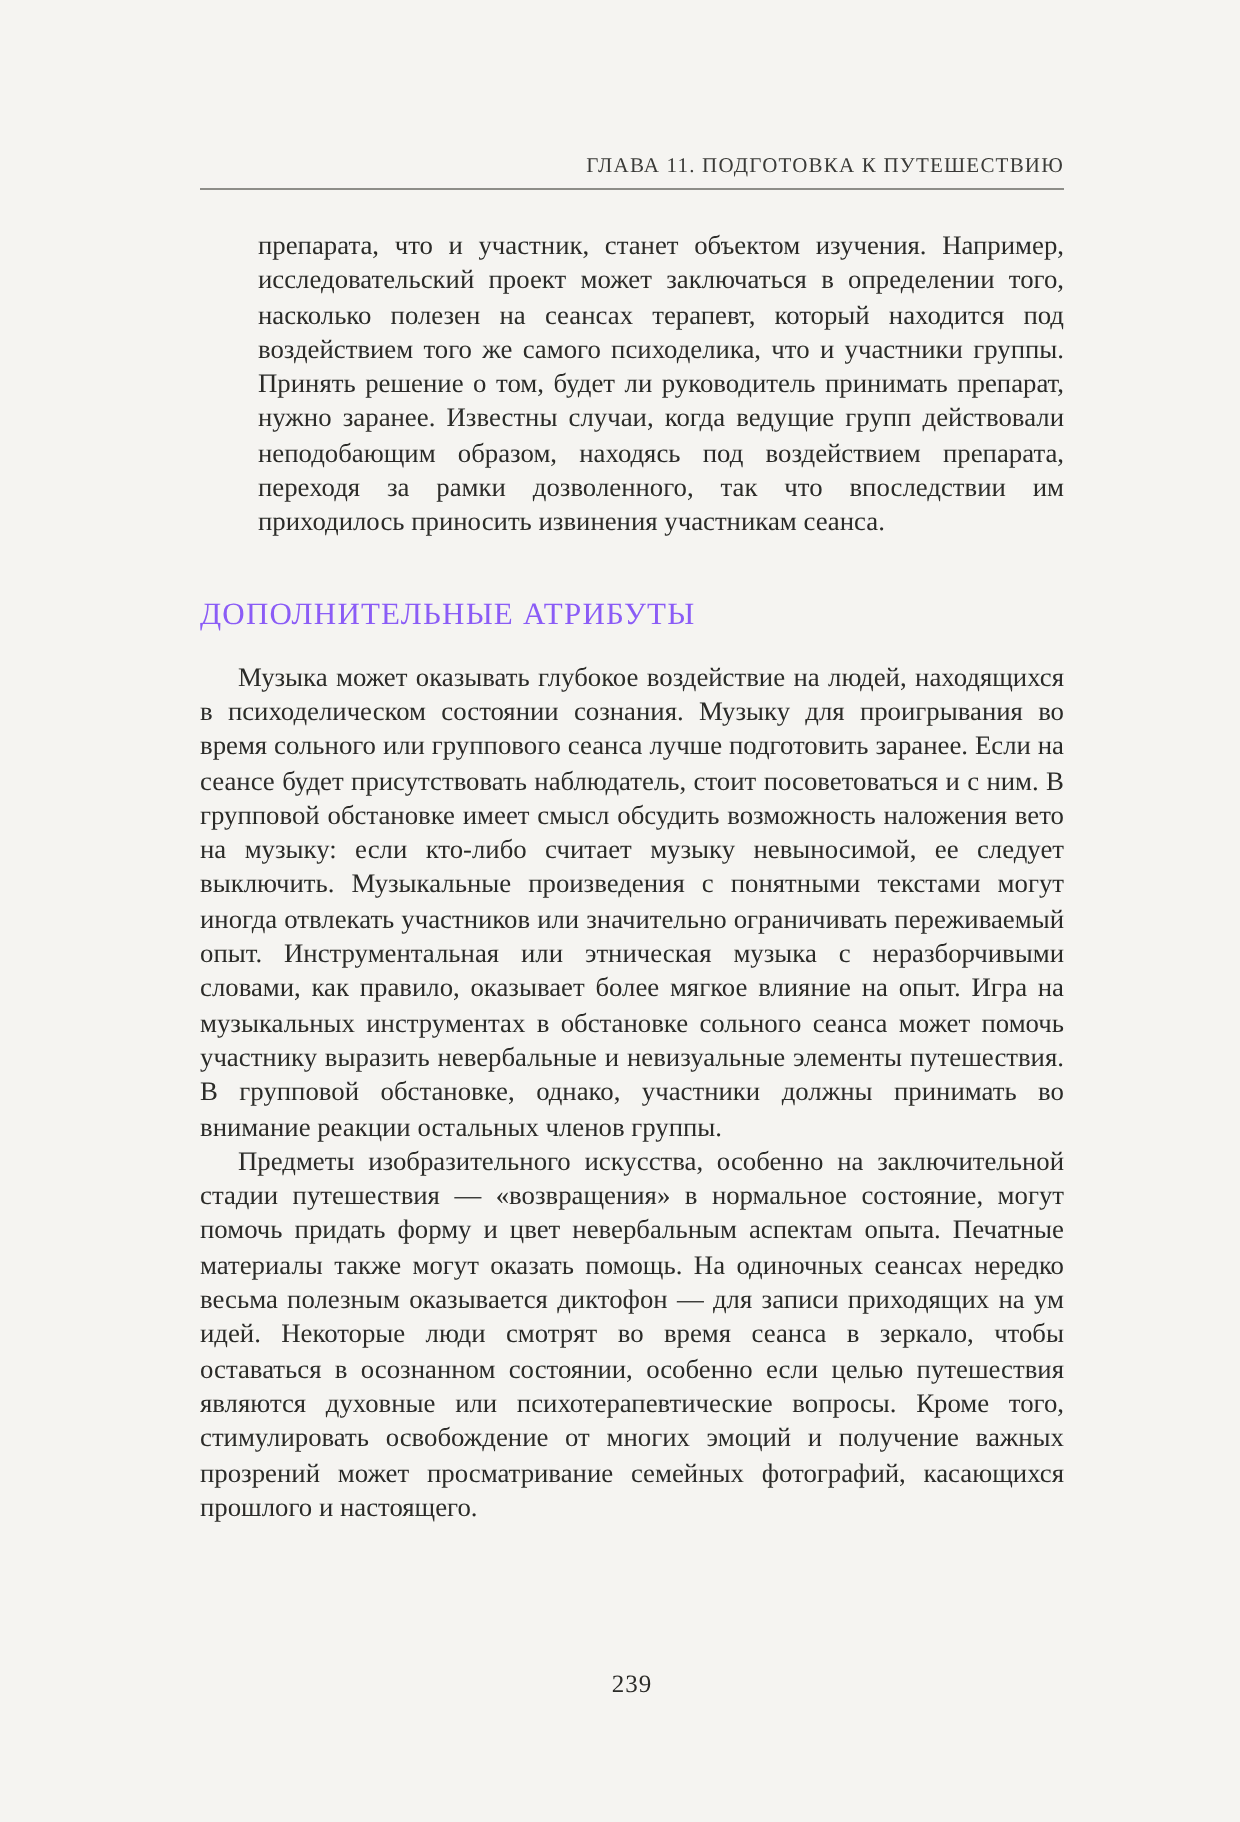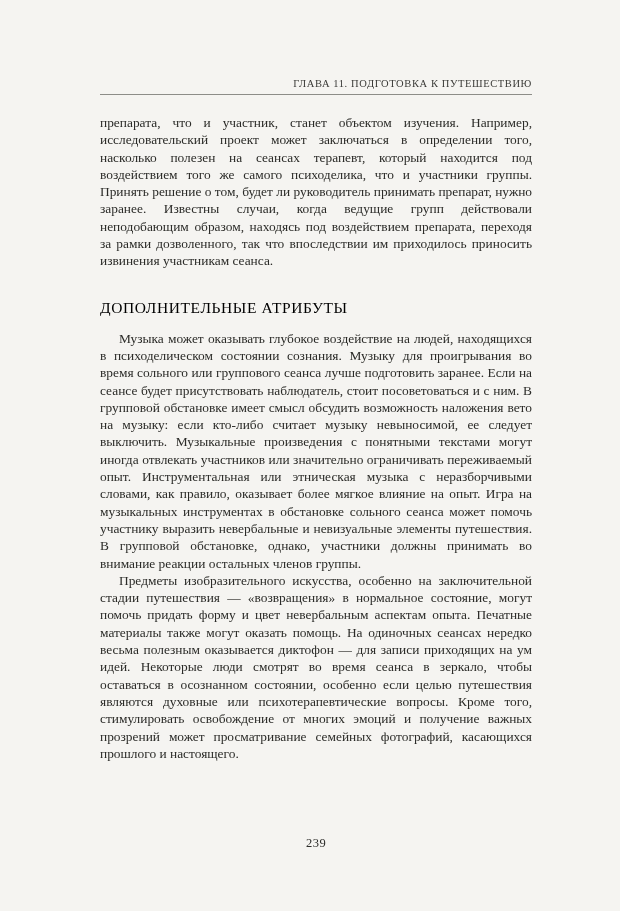--- a/index.html
+++ b/index.html
@@ -49,28 +49,29 @@
     margin: 0;
     font-size: 13.4px;
     line-height: 17.3px;
     text-align: justify;
     text-align-last: left;
     text-indent: 19px;
     color: #2b2b28;
   }
   .para.no-indent {
     text-indent: 0;
+    margin-left: 29px;
   }
   .section-heading {
     margin: 0;
     padding: 29px 0 13px 0;
     font-size: 15.5px;
     font-weight: 400;
     letter-spacing: 0.6px;
-    color: #000000;
+    color: #8b5cf6;
     text-transform: none;
   }
   
   .page-footer {
     position: absolute;
     left: 100px;
     right: 88px;
     top: 833px;
     text-align: center;
   }

